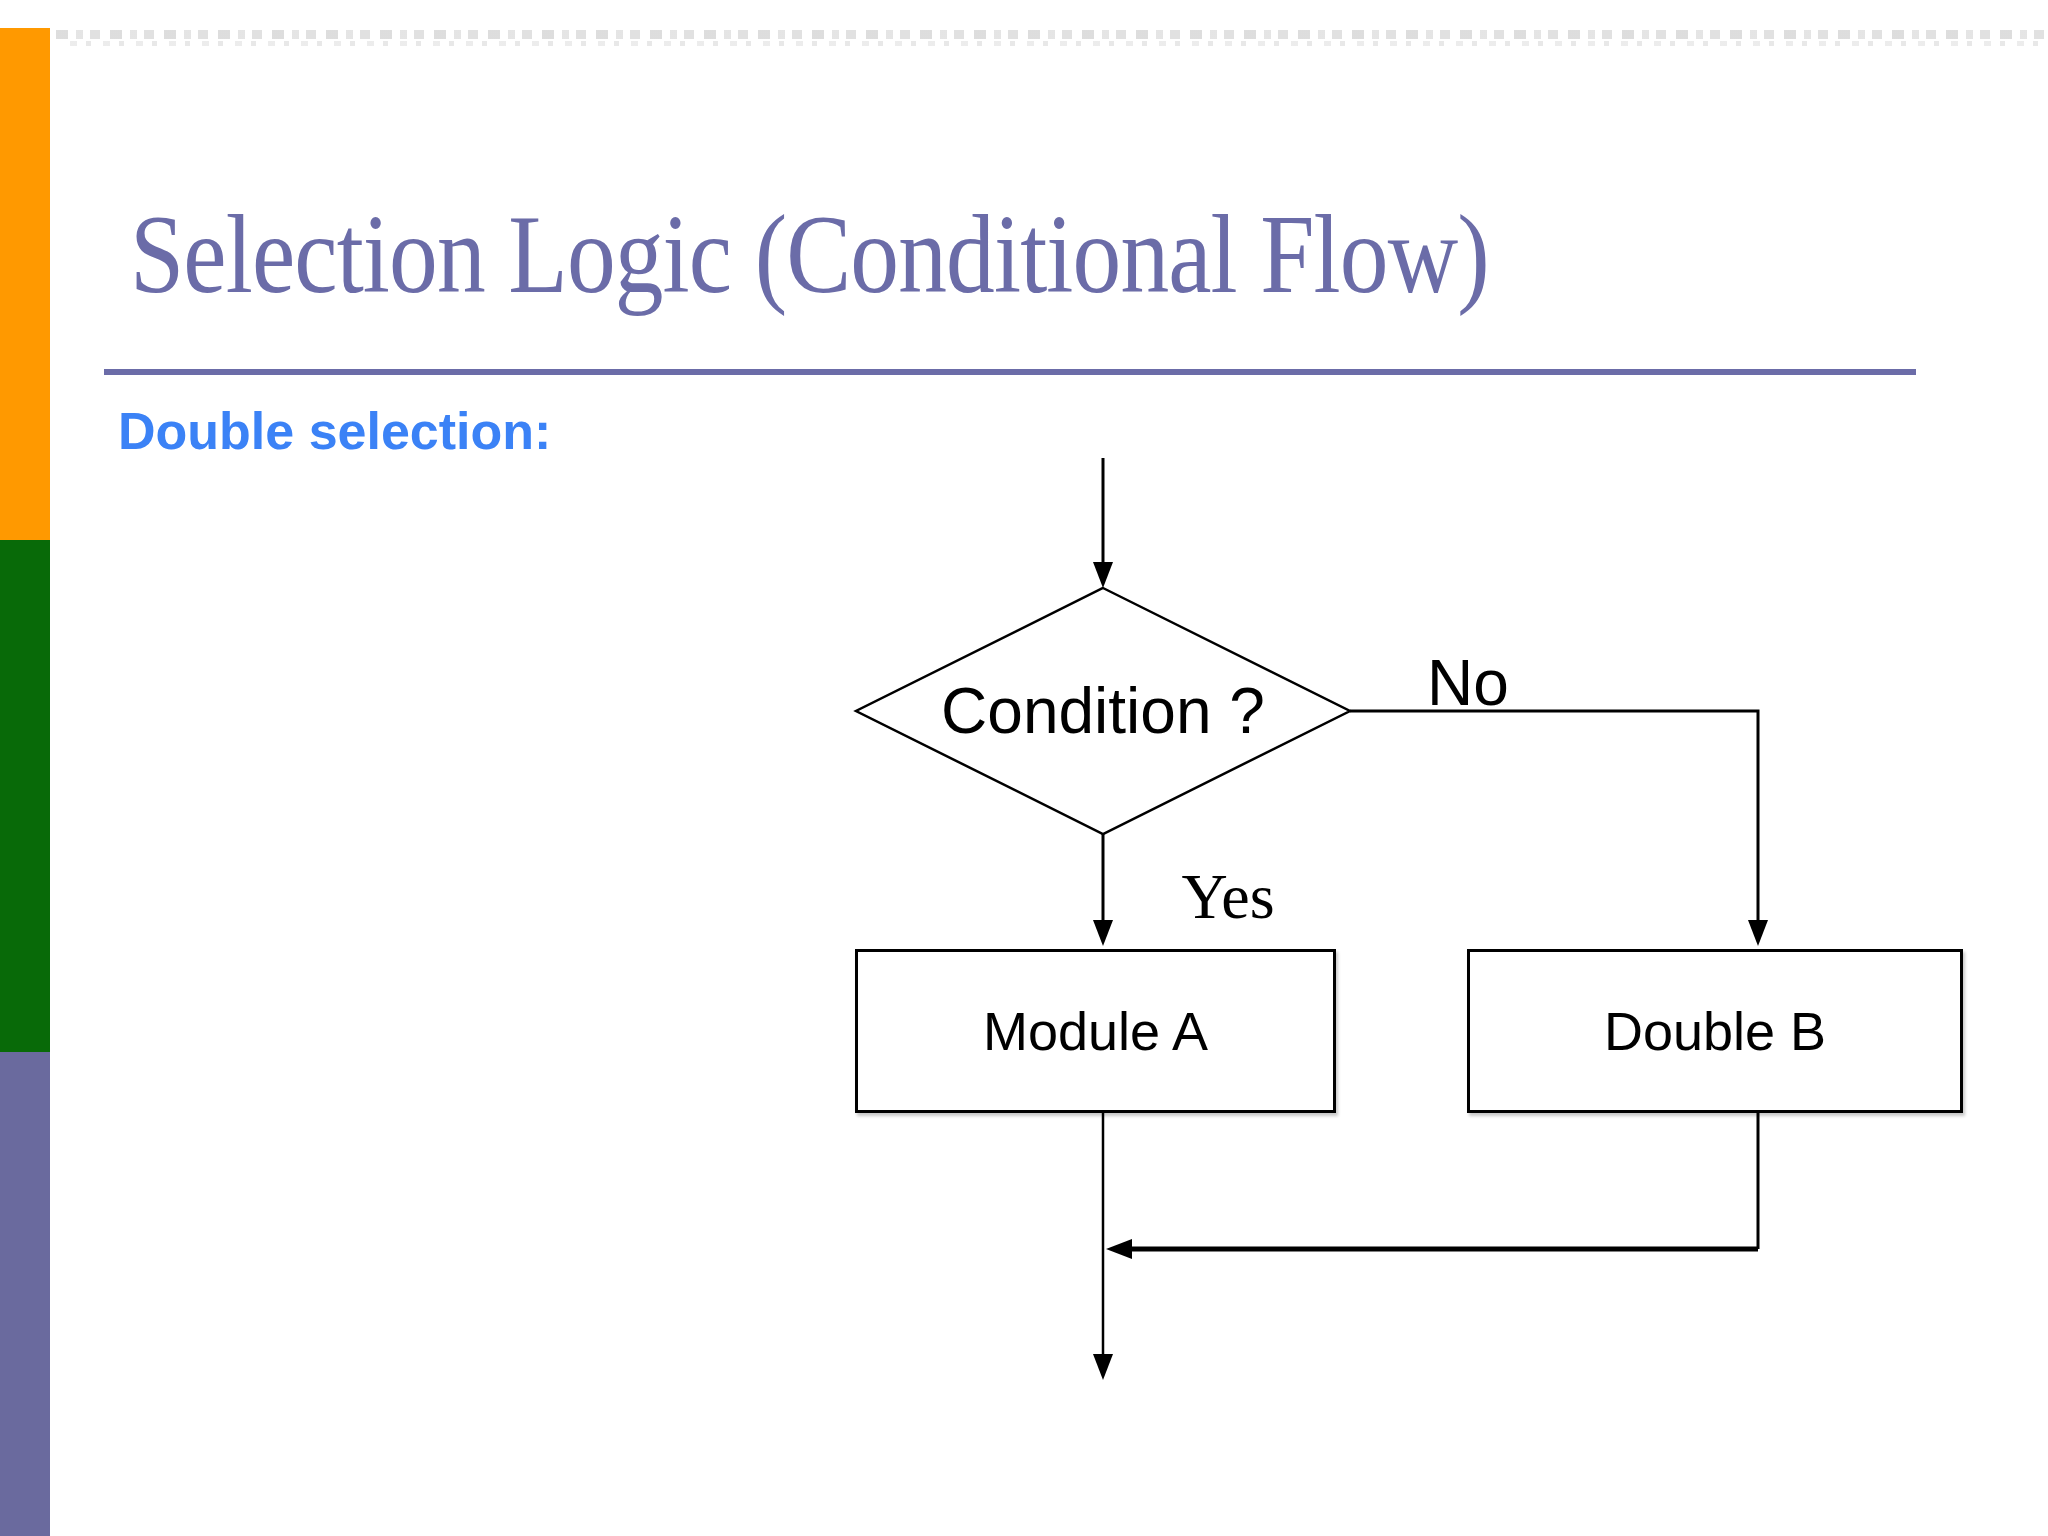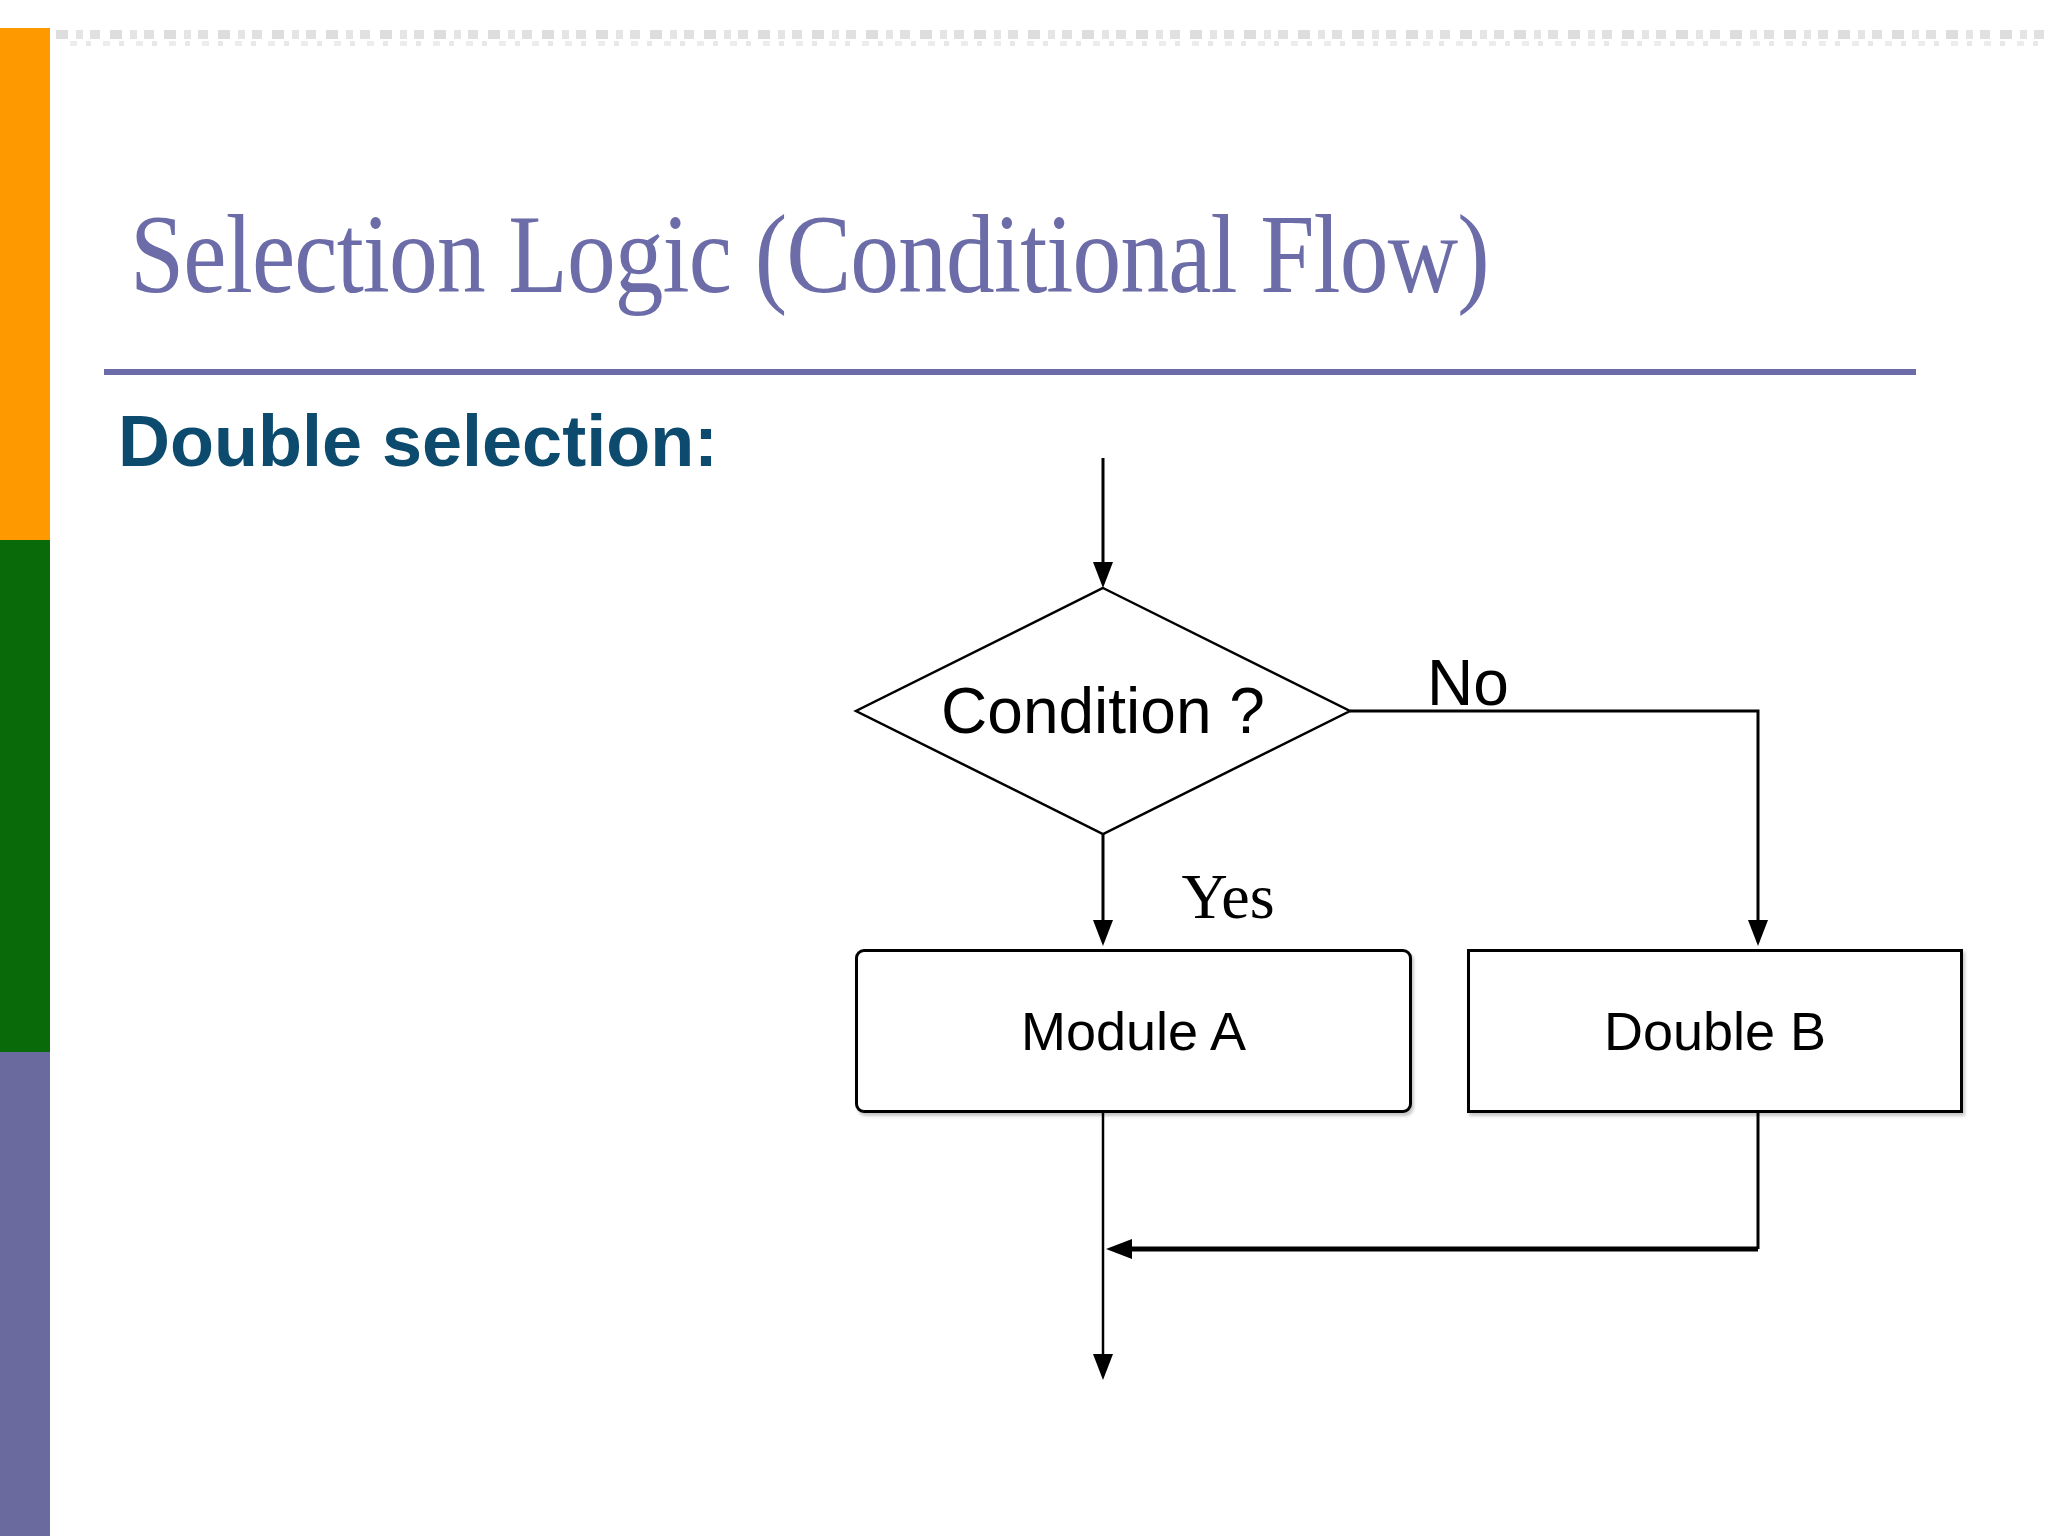--- a/index.html
+++ b/index.html
@@ -43,35 +43,35 @@
     transform:scaleX(.87);transform-origin:left center;
   }
   .title-rule{
     position:absolute;left:104px;top:341px;
     width:1812px;height:6px;background:#6B6CA8;
   }
 
   
   .section-heading{
     position:absolute;left:118px;top:376px;
-    font-size:72px;line-height:1.05;font-weight:700;color:#0c4a6e;
+    font-size:52px;line-height:1.05;font-weight:700;color:#3b82f6;
     white-space:nowrap;
   }
 
   
   .flow-svg{position:absolute;left:0;top:0;width:2048px;height:1536px;}
 
   .module-box{
     position:absolute;top:921px;height:164px;
     border:3px solid #000;background:#ffffff;
     display:flex;align-items:center;justify-content:center;
     box-shadow:2px 3px 3px rgba(0,0,0,.22);
     box-sizing:border-box;
   }
-  .module-a{left:855px;width:557px;border-radius:9px;}
+  .module-a{left:855px;width:481px;}
   .module-b{left:1467px;width:496px;}
 
   .flow-label{
     position:absolute;color:#000;font-size:64px;line-height:60px;
     text-align:center;white-space:nowrap;
   }
   .decision-label{left:856px;top:653px;width:494px;}
   .yes-label{left:1148px;top:839px;width:160px;font-family:Liberation Serif, serif;}
   .no-label{left:1388px;top:625px;width:160px;}
   .module-label{font-size:54px;color:#000;white-space:nowrap;}

